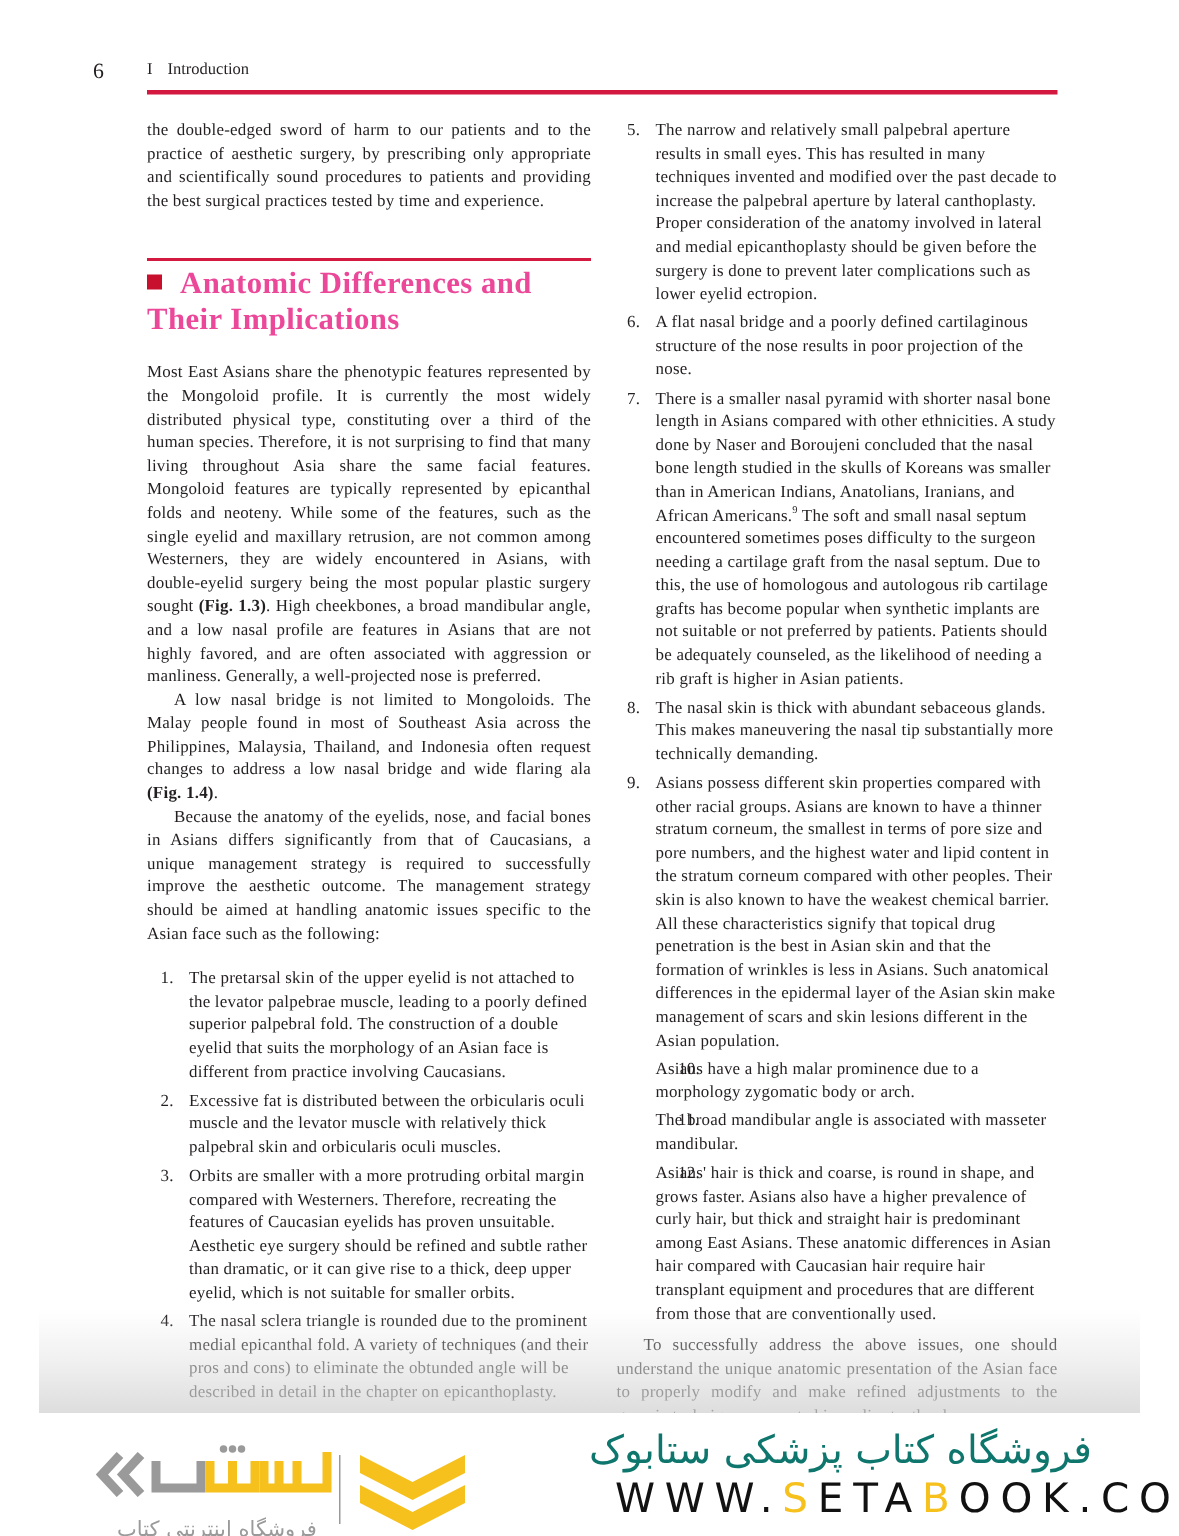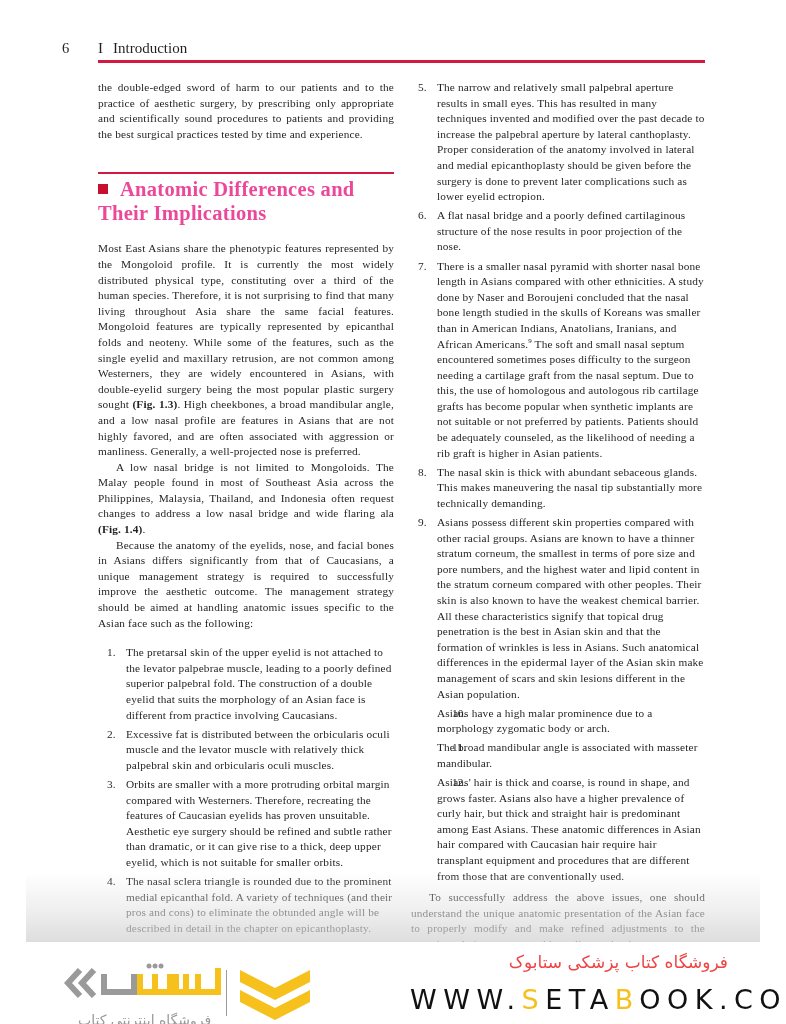--- a/index.html
+++ b/index.html
@@ -3,21 +3,21 @@
   <meta charset="utf-8">
   <style>
     html, body { margin: 0; padding: 0; }
     body {
       width: 786px; height: 1024px; position: relative; overflow: hidden;
       background: #ffffff; color: #231f20;
       font-family: "Liberation Serif", "DejaVu Serif", serif;
     }
     .page-header { position: absolute; left: 62px; top: 40px; width: 643px; height: 22px; }
     .page-number { position: absolute; left: 0; top: 0; font-size: 14.5px; }
-    .running-head { position: absolute; left: 36px; top: 0; font-size: 15px; }
+    .running-head { position: absolute; left: 36px; top: 0; font-size: 11px; }
     .running-head .part { margin-right: 10px; }
     .header-rule { position: absolute; left: 36px; right: 0; top: 20px; height: 3px; background: #d3193f; }
 
     .col { position: absolute; top: 80px; font-size: 11.3px; line-height: 15.6px; letter-spacing: 0.15px; }
     .col-left { left: 98px; width: 296px; }
     .col-right { left: 411px; width: 294px; }
     p { margin: 0; text-align: justify; }
     p.indent { text-indent: 18px; }
     b.figref { font-weight: bold; }
 
@@ -51,21 +51,21 @@
     .logo { position: absolute; left: 64px; top: 20px; width: 245px; height: 58px; }
     .logo-chevrons { position: absolute; left: 0; top: 6px; }
     .logo-word { position: absolute; left: 36px; top: 0; }
     .logo-tagline {
       position: absolute; left: 14px; top: 38px; font-size: 14px; color: #9a9a9a;
       font-family: "DejaVu Sans", sans-serif; direction: rtl; white-space: nowrap; margin-top: 12px;
     }
     .logo-divider { position: absolute; left: 162px; top: 8px; width: 1px; height: 46px; background: #9a9a9a; }
     .logo-mark { position: absolute; left: 176px; top: 8px; }
     .store-name {
-      position: absolute; right: 58px; top: 10px; font-size: 17px; color: #ef4444;
+      position: absolute; right: 58px; top: 10px; font-size: 26px; color: #0f766e;
       font-family: "DejaVu Sans", sans-serif; direction: rtl; white-space: nowrap;
     }
     .store-url {
       position: absolute; left: 410px; top: 42px; font-size: 27px; letter-spacing: 6.5px;
       font-family: "DejaVu Sans", sans-serif; color: #111; white-space: nowrap;
     }
     .store-url .accent { color: #f6c01d; }
   </style>
 </head>
 <body>

